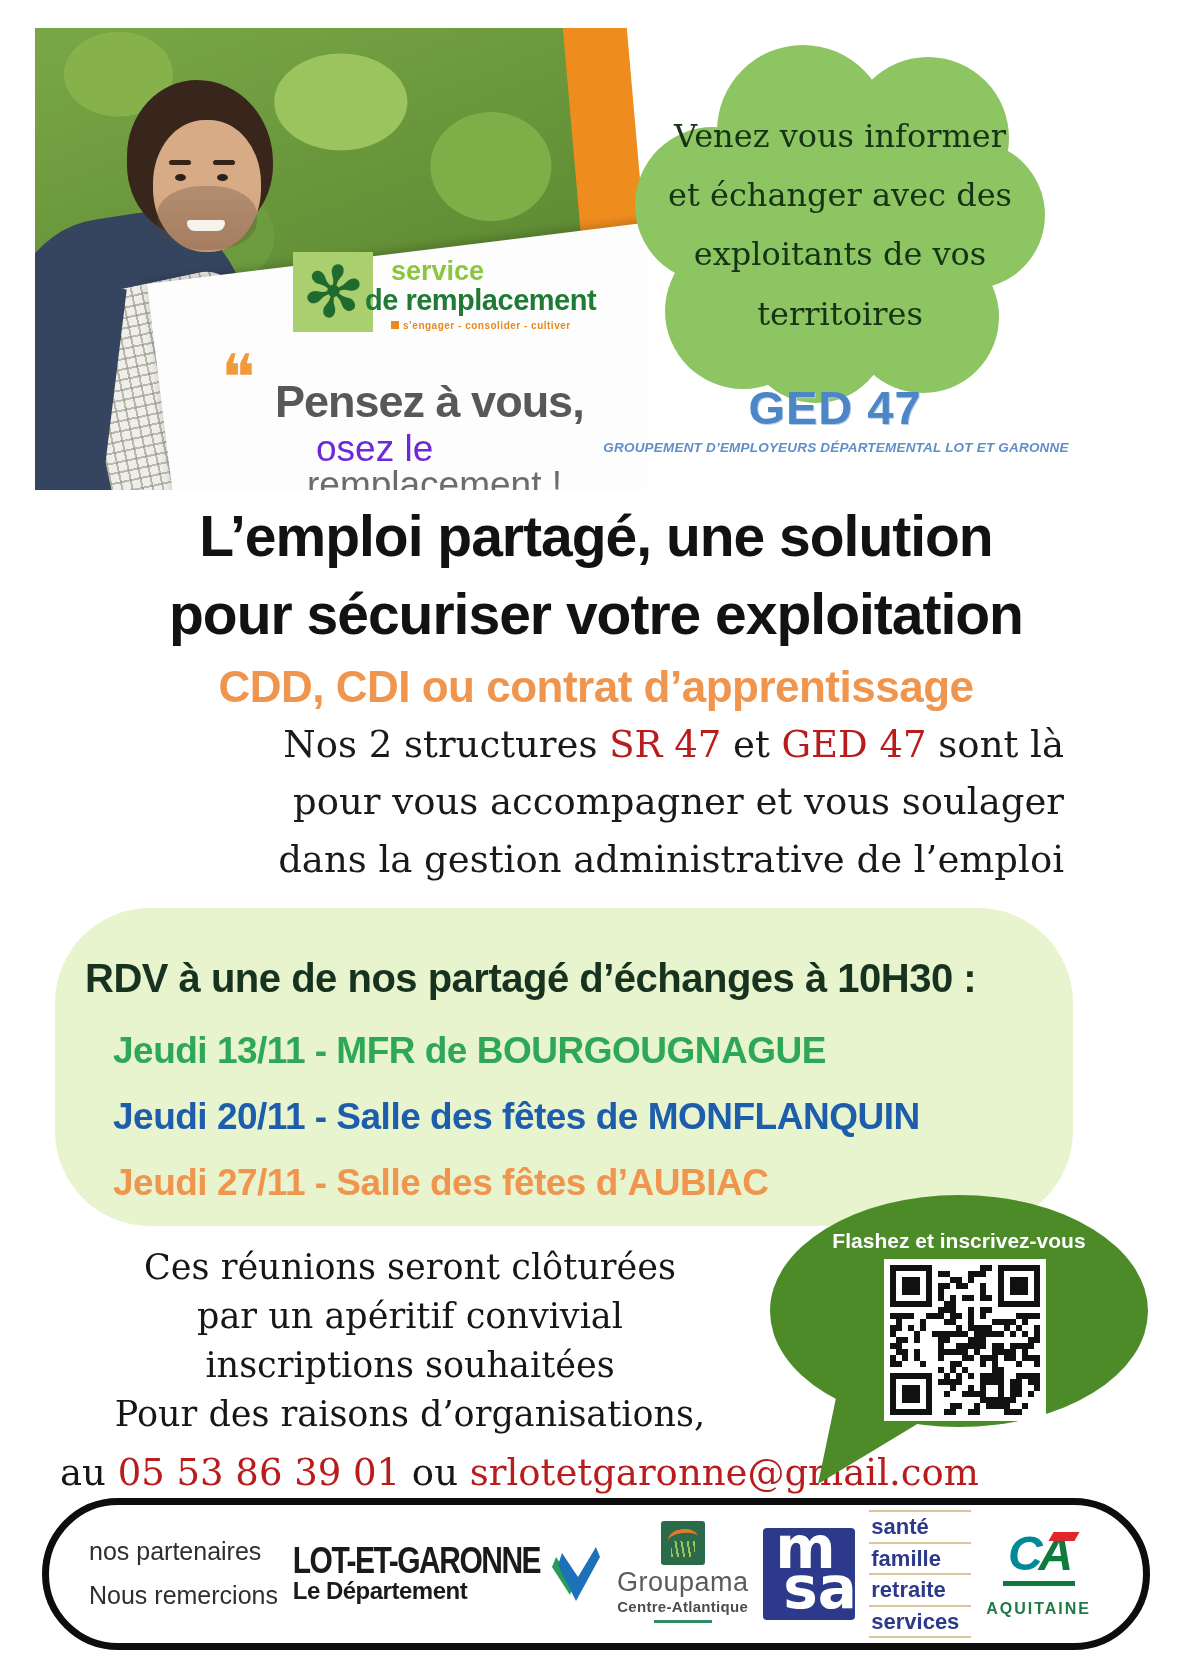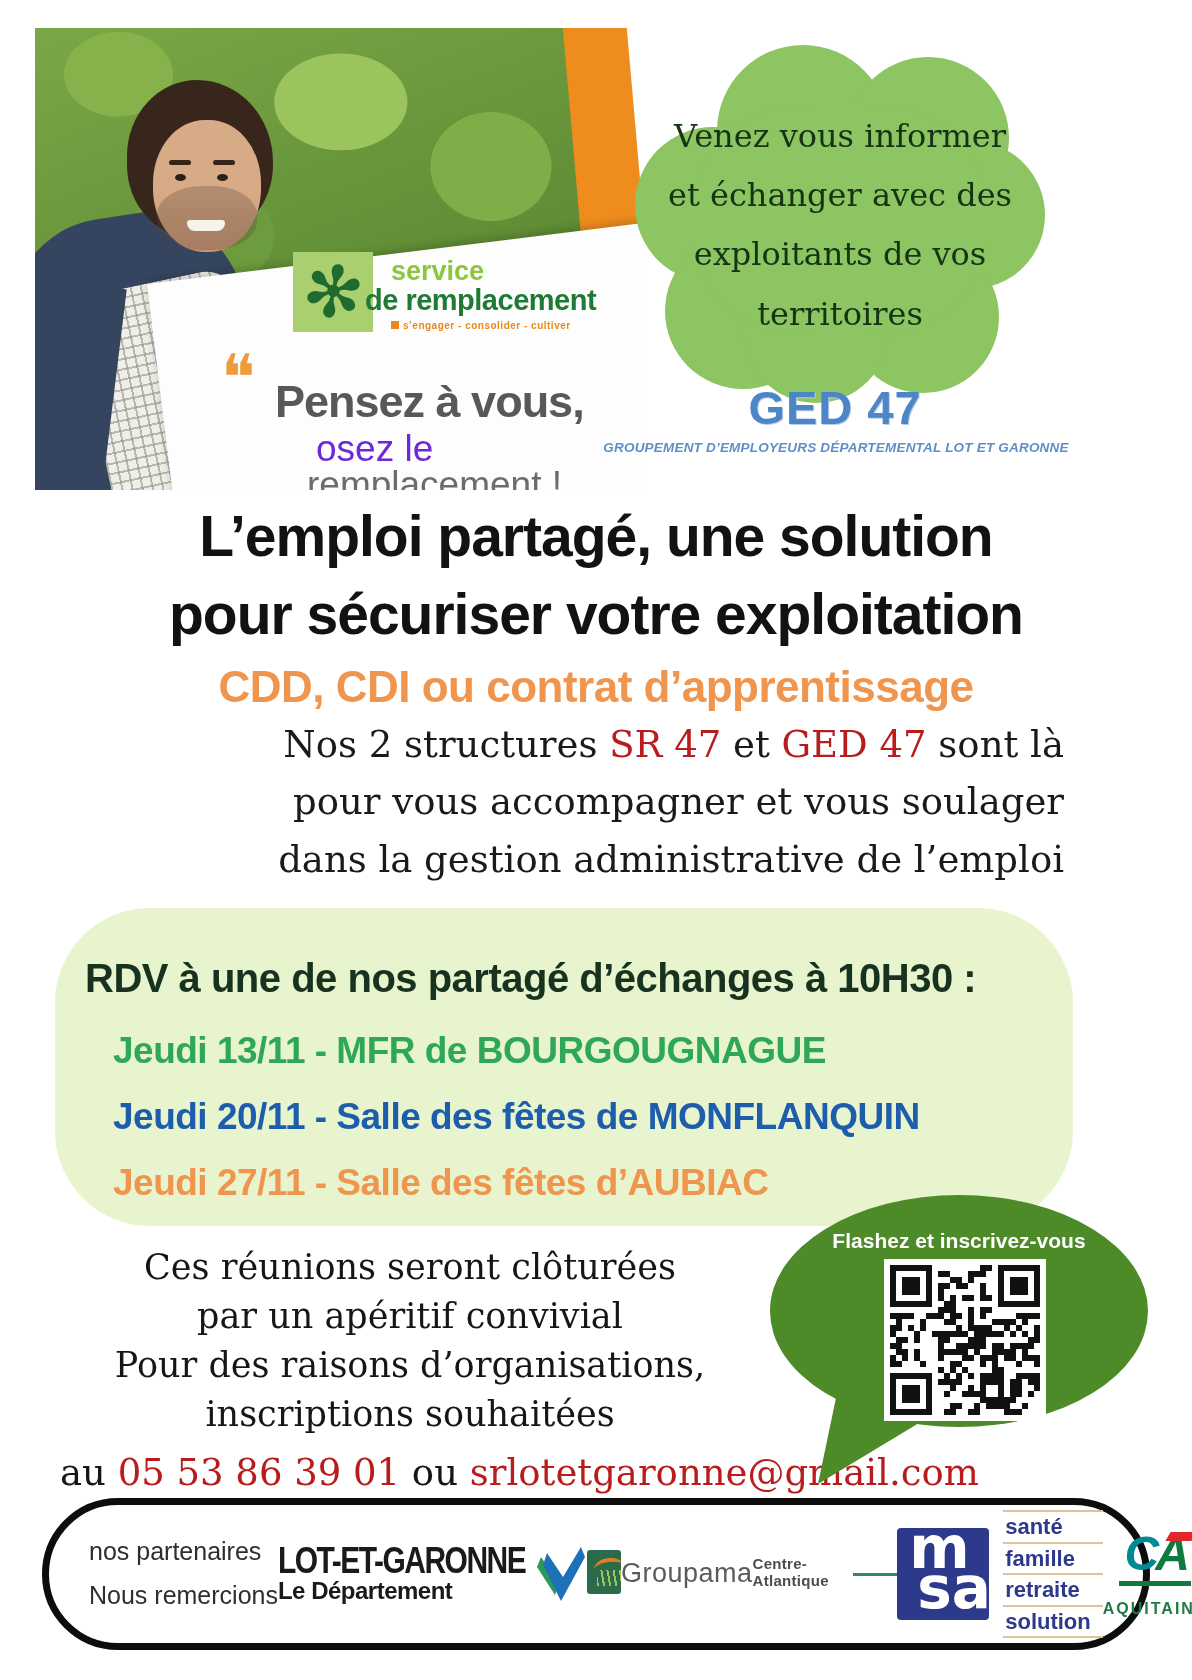--- a/index.html
+++ b/index.html
@@ -94,21 +94,21 @@
   .qr-box svg{width:100%;height:100%;shape-rendering:crispEdges;}
 
   
   .partners{position:absolute;left:42px;top:1498px;width:1108px;height:152px;background:#ffffff;
     border:7px solid #0d0d0d;border-radius:86px;box-sizing:border-box;
     display:flex;align-items:center;justify-content:space-between;padding:0 52px 0 40px;}
   .thanks{font-size:25px;color:#2e2e2e;line-height:1.75;white-space:nowrap;}
   .lgd{display:flex;align-items:center;gap:10px;}
   .lgd-name{font-size:30px;font-weight:900;color:#1a1a1a;letter-spacing:-1.5px;transform:scaleY(1.25);white-space:nowrap;}
   .lgd-sub{font-size:24px;font-weight:bold;color:#1a1a1a;letter-spacing:-.5px;}
-  .groupama{display:flex;flex-direction:row;align-items:center;margin-top:-4px;}
+  .groupama{display:flex;flex-direction:column;align-items:center;margin-top:-4px;}
   .grp-icon{width:44px;height:44px;background:#2c6b4a;border-radius:3px;position:relative;overflow:hidden;}
   .grp-arc{position:absolute;left:7px;top:8px;width:30px;height:16px;border-top:4px solid #e07b2a;border-radius:50%;transform:rotate(-8deg);}
   .grp-fan{position:absolute;left:10px;top:20px;width:24px;height:16px;
     background:repeating-linear-gradient(80deg,#9cc45e 0 2px,transparent 2px 6px);}
   .grp-name{font-size:27px;color:#5a5b5e;margin-top:2px;letter-spacing:.5px;}
   .grp-sub{font-size:15px;font-weight:bold;color:#4c4d4f;letter-spacing:.3px;}
   .grp-line{width:58px;height:3px;background:#2f8a5f;margin-top:5px;}
   .msa{display:flex;align-items:center;gap:14px;}
   .msa-square{width:92px;height:92px;background:#2d3a8c;border-radius:4px;position:relative;color:#fff;
     font-family:"DejaVu Sans",sans-serif;font-weight:bold;}
@@ -192,22 +192,22 @@
   <div class="meet-box">
     <div class="meet-head">RDV à une de nos partagé d’échanges à 10H30 :</div>
     <div class="meeting m0">Jeudi 13/11 - MFR de BOURGOUGNAGUE</div>
     <div class="meeting m1">Jeudi 20/11 - Salle des fêtes de MONFLANQUIN</div>
     <div class="meeting m2">Jeudi 27/11 - Salle des fêtes d’AUBIAC</div>
   </div>
 
   <div class="closing">
     <div>Ces réunions seront clôturées</div>
     <div>par un apéritif convivial</div>
+    <div>inscriptions souhaitées</div>
     <div>Pour des raisons d’organisations,</div>
-    <div>inscriptions souhaitées</div>
     <div class="contact"><span>au </span><span class="red">05 53 86 39 01</span><span> ou </span><span class="red">srlotetgaronne@gmail.com</span></div>
   </div>
 
   <div class="bubble-tail"></div>
   <div class="bubble">
     <div class="bubble-label">Flashez et inscrivez-vous</div>
     <div class="qr-box">
       <svg id="qr-svg" viewBox="0 0 25 25" xmlns="http://www.w3.org/2000/svg">
           <rect x="15" y="0" width="1" height="1" fill="#111"></rect>
           <rect x="16" y="0" width="1" height="1" fill="#111"></rect>
@@ -458,21 +458,21 @@
     </div>
     <div class="msa">
       <div class="msa-square">
         <span class="msa-m">m</span>
         <span class="msa-sa">sa</span>
       </div>
       <div class="msa-services">
         <div class="msa-svc">santé</div>
         <div class="msa-svc">famille</div>
         <div class="msa-svc">retraite</div>
-        <div class="msa-svc">solution</div>
+        <div class="msa-svc">services</div>
       </div>
     </div>
     <div class="ca">
       <div class="ca-mark">
         <span class="ca-c">C</span><span class="ca-a">A</span>
         <span class="ca-red"></span>
       </div>
       <div class="ca-bar"></div>
       <div class="ca-sub">AQUITAINE</div>
     </div>

